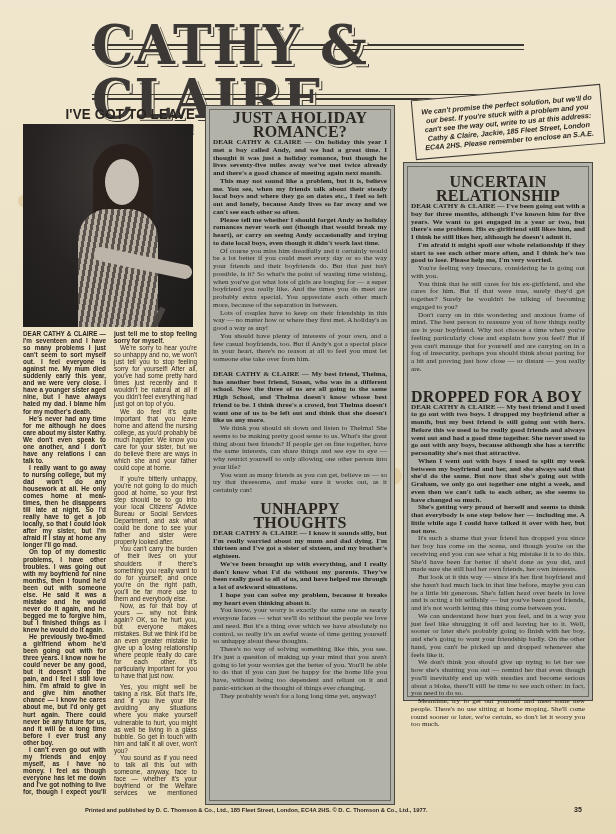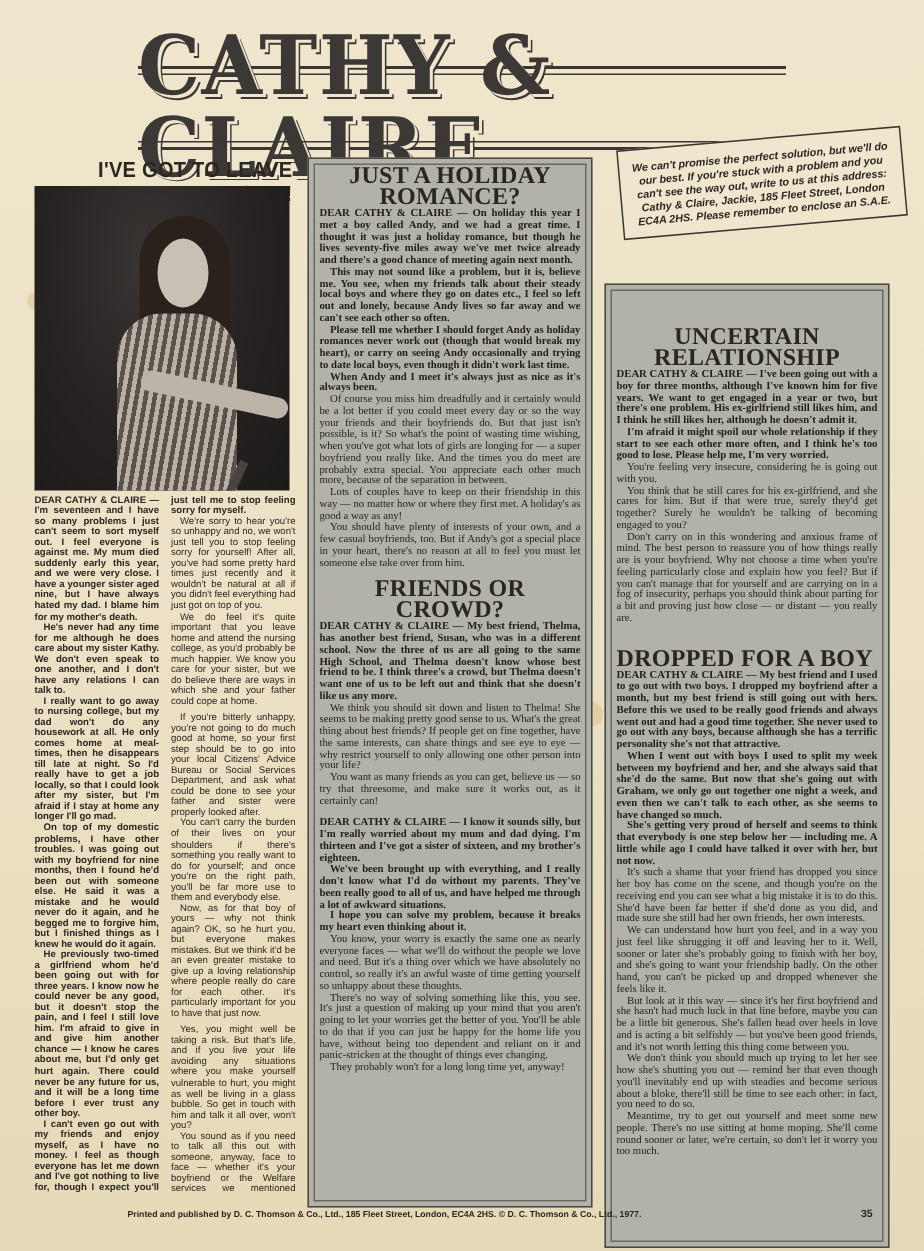--- a/index.html
+++ b/index.html
@@ -77,21 +77,21 @@
   }
   .box h2 {
     font-family: "Liberation Serif", serif; font-weight: bold;
     font-size: 16px; line-height: 14px; color: #2b2622; letter-spacing: 0.2px;
   }
   .box p { text-indent: 7px; }
   .box p.first { text-indent: 0; }
   .box p.letter { font-weight: bold; }
   .box .section + .section { margin-top: 7px; }
   .box-mid { left: 205px; top: 105px; width: 190px; height: 700px; }
-  .box-right { left: 403px; top: 162px; width: 190px; height: 643px; padding-top: 28px; margin-top: 27px; }
+  .box-right { left: 403px; top: 162px; width: 190px; height: 539px; padding-top: 12px; }
   .box-mid h2 { text-align: center; }
   .box-right h2.center { text-align: center; }
   
   .footer {
     position: absolute; left: 85px; top: 807px; width: 400px;
     font-family: "Liberation Sans", sans-serif; font-weight: bold;
     font-size: 5.8px; color: #2b2622; white-space: nowrap;
   }
   .page-num {
     position: absolute; left: 574px; top: 806px;
@@ -137,32 +137,31 @@
     <p>You sound as if you need to talk all this out with someone, anyway, face to face — whether it's your boyfriend or the Welfare services we mentioned earlier. They'll help you work round this problem about leaving your sister and your dad, and your emotional problems too.</p>
     <p>You're feeling low just now, but we think that if you make a positive effort to get your life running smoothly again, to start putting your plans for the future into effect, you'll find yourself much more optimistic, and much happier altogether.</p>
   </div>
 
   <div class="box box-mid">
     <div class="section">
       <h2>JUST A HOLIDAY ROMANCE?</h2>
       <p class="letter first">DEAR CATHY &amp; CLAIRE — On holiday this year I met a boy called Andy, and we had a great time. I thought it was just a holiday romance, but though he lives seventy-five miles away we've met twice already and there's a good chance of meeting again next month.</p>
       <p class="letter">This may not sound like a problem, but it is, believe me. You see, when my friends talk about their steady local boys and where they go on dates etc., I feel so left out and lonely, because Andy lives so far away and we can't see each other so often.</p>
       <p class="letter">Please tell me whether I should forget Andy as holiday romances never work out (though that would break my heart), or carry on seeing Andy occasionally and trying to date local boys, even though it didn't work last time.</p>
-      <p class="letter">When Andy and I meet it's always just as nice as it's always been.</p>
       <p>Of course you miss him dreadfully and it certainly would be a lot better if you could meet every day or so the way your friends and their boyfriends do. But that just isn't possible, is it? So what's the point of wasting time wishing, when you've got what lots of girls are longing for — a super boyfriend you really like. And the times you do meet are probably extra special. You appreciate each other much more, because of the separation in between.</p>
       <p>Lots of couples have to keep on their friendship in this way — no matter how or where they first met. A holiday's as good a way as any!</p>
       <p>You should have plenty of interests of your own, and a few casual boyfriends, too. But if Andy's got a special place in your heart, there's no reason at all to feel you must let someone else take over from him.</p>
     </div>
     <div class="section">
-      <h2>FRIENDS OR CROWD?</h2>
       <p class="letter first">DEAR CATHY &amp; CLAIRE — My best friend, Thelma, has another best friend, Susan, who was in a different school. Now the three of us are all going to the same High School, and Thelma doesn't know whose best friend to be. I think three's a crowd, but Thelma doesn't want one of us to be left out and think that she doesn't like us any more.</p>
       <p>We think you should sit down and listen to Thelma! She seems to be making pretty good sense to us. What's the great thing about best friends? If people get on fine together, have the same interests, can share things and see eye to eye — why restrict yourself to only allowing one other person into your life?</p>
       <p>You want as many friends as you can get, believe us — so try that threesome, and make sure it works out, as it certainly can!</p>
     </div>
     <div class="section">
+      <h2>UNHAPPY THOUGHTS</h2>
       <p class="letter first">DEAR CATHY &amp; CLAIRE — I know it sounds silly, but I'm really worried about my mum and dad dying. I'm thirteen and I've got a sister of sixteen, and my brother's eighteen.</p>
       <p class="letter">We've been brought up with everything, and I really don't know what I'd do without my parents. They've been really good to all of us, and have helped me through a lot of awkward situations.</p>
       <p class="letter">I hope you can solve my problem, because it breaks my heart even thinking about it.</p>
       <p>You know, your worry is exactly the same one as nearly everyone faces — what we'll do without the people we love and need. But it's a thing over which we have absolutely no control, so really it's an awful waste of time getting yourself so unhappy about these thoughts.</p>
       <p>There's no way of solving something like this, you see. It's just a question of making up your mind that you aren't going to let your worries get the better of you. You'll be able to do that if you can just be happy for the home life you have, without being too dependent and reliant on it and panic-stricken at the thought of things ever changing.</p>
       <p>They probably won't for a long long time yet, anyway!</p>
     </div>
   </div>
 
   <div class="box box-right">
@@ -173,22 +172,22 @@
       <p>You're feeling very insecure, considering he is going out with you.</p>
       <p>You think that he still cares for his ex-girlfriend, and she cares for him. But if that were true, surely they'd get together? Surely he wouldn't be talking of becoming engaged to you?</p>
       <p>Don't carry on in this wondering and anxious frame of mind. The best person to reassure you of how things really are is your boyfriend. Why not choose a time when you're feeling particularly close and explain how you feel? But if you can't manage that for yourself and are carrying on in a fog of insecurity, perhaps you should think about parting for a bit and proving just how close — or distant — you really are.</p>
     </div>
     <div class="section" style="margin-top:16px;">
       <h2>DROPPED FOR A BOY</h2>
       <p class="letter first">DEAR CATHY &amp; CLAIRE — My best friend and I used to go out with two boys. I dropped my boyfriend after a month, but my best friend is still going out with hers. Before this we used to be really good friends and always went out and had a good time together. She never used to go out with any boys, because although she has a terrific personality she's not that attractive.</p>
       <p class="letter">When I went out with boys I used to split my week between my boyfriend and her, and she always said that she'd do the same. But now that she's going out with Graham, we only go out together one night a week, and even then we can't talk to each other, as she seems to have changed so much.</p>
       <p class="letter">She's getting very proud of herself and seems to think that everybody is one step below her — including me. A little while ago I could have talked it over with her, but not now.</p>
       <p>It's such a shame that your friend has dropped you since her boy has come on the scene, and though you're on the receiving end you can see what a big mistake it is to do this. She'd have been far better if she'd done as you did, and made sure she still had her own friends, her own interests.</p>
+      <p>But look at it this way — since it's her first boyfriend and she hasn't had much luck in that line before, maybe you can be a little bit generous. She's fallen head over heels in love and is acting a bit selfishly — but you've been good friends, and it's not worth letting this thing come between you.</p>
       <p>We can understand how hurt you feel, and in a way you just feel like shrugging it off and leaving her to it. Well, sooner or later she's probably going to finish with her boy, and she's going to want your friendship badly. On the other hand, you can't be picked up and dropped whenever she feels like it.</p>
-      <p>But look at it this way — since it's her first boyfriend and she hasn't had much luck in that line before, maybe you can be a little bit generous. She's fallen head over heels in love and is acting a bit selfishly — but you've been good friends, and it's not worth letting this thing come between you.</p>
-      <p>We don't think you should much up trying to let her see how she's shutting you out — remind her that even though you'll inevitably end up with steadies and become serious about a bloke, there'll still be time to see each other: in fact, you need to do so.</p>
+      <p>We don't think you should give up trying to let her see how she's shutting you out — remind her that even though you'll inevitably end up with steadies and become serious about a bloke, there'll still be time to see each other: in fact, you need to do so.</p>
       <p>Meantime, try to get out yourself and meet some new people. There's no use sitting at home moping. She'll come round sooner or later, we're certain, so don't let it worry you too much.</p>
     </div>
   </div>
 
   <div class="footer">Printed and published by D. C. Thomson &amp; Co., Ltd., 185 Fleet Street, London, EC4A 2HS. © D. C. Thomson &amp; Co., Ltd., 1977.</div>
   <div class="page-num">35</div>
 </div>
 
 </body></html>

